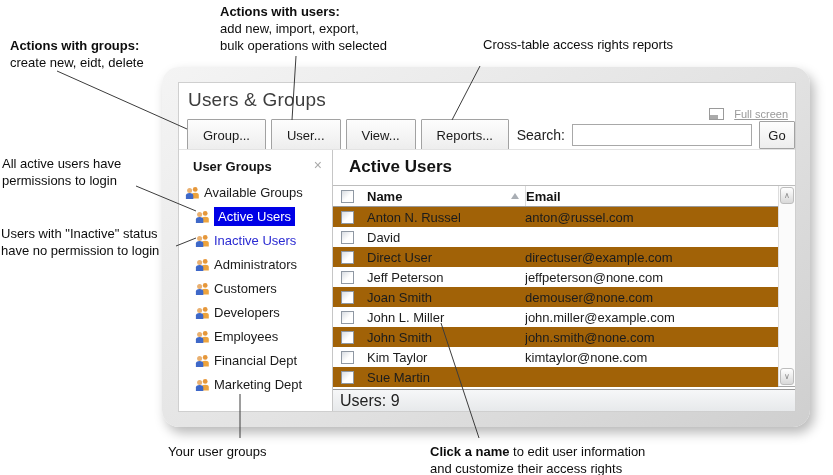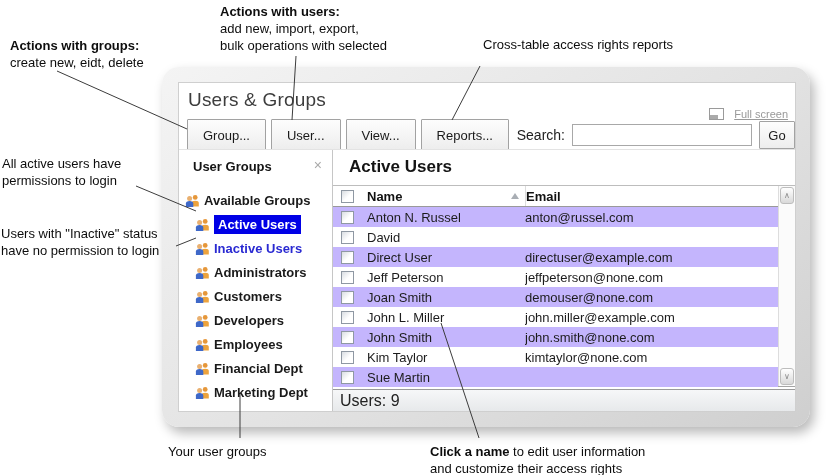--- a/index.html
+++ b/index.html
@@ -40,37 +40,37 @@
   }
   .search-label{margin-left:auto;font-size:14px;color:#222;padding-right:7px;}
   .search-input{width:172px;height:20px;border:1px solid #a8a8a8;font-size:13px;padding:0 3px;font-family:inherit;}
   .go-btn{height:28px;width:36px;margin-left:7px;margin-right:0;padding:0;justify-content:center;}
 
   
   .main{position:absolute;left:0;right:0;top:66px;bottom:0;border-top:1px solid #e3e3e3;display:flex;}
   .sidebar{width:153px;border-right:1px solid #c6c6c6;position:relative;background:#fff;}
   .sidebar-header{font-size:13px;font-weight:bold;color:#141414;padding:9px 8px 4px 14px;}
   .sidebar-close{position:absolute;right:10px;top:8px;color:#a9a9a9;font-size:14px;line-height:14px;cursor:pointer;}
-  .group-list{margin-top:10px;font-weight:bold;}
+  .group-list{margin-top:2px;}
   .g-item{height:24px;display:flex;align-items:center;cursor:pointer;}
   .g-item svg{flex:0 0 auto;margin-right:4px;}
   .g-item .lbl{font-size:13px;color:#1a1a1a;white-space:nowrap;}
   .g-item.lvl-0{padding-left:6px;}
   .g-item.lvl-1{padding-left:16px;}
   .g-item.st-selected .lbl{background:#0000e6;color:#fff;padding:2px 4px;}
   .g-item.st-link .lbl{color:#2a2ad2;}
 
   
   .rightpanel{flex:1;position:relative;background:#fff;}
   .panel-title{position:absolute;left:16px;top:7px;font-size:17px;font-weight:bold;color:#141414;}
   .tablewrap{position:absolute;left:0;right:0;top:35px;height:202px;
     border-top:1px solid #bdbdbd;border-bottom:1px solid #a5a5a5;box-sizing:border-box;}
   .thead{height:20px;display:flex;align-items:center;margin-right:17px;border-bottom:1px solid #9a9a9a;background:#fff;}
   .trow{height:20px;display:flex;align-items:center;margin-right:17px;font-size:13px;color:#1c1c1c;cursor:pointer;}
-  .trow.stripe{background:#c4b5fd;}
+  .trow.stripe{background:#a16207;}
   .c-check{flex:0 0 34px;display:flex;align-items:center;padding-left:8px;box-sizing:border-box;}
   .c-name{flex:0 0 158px;display:flex;align-items:center;white-space:nowrap;overflow:hidden;}
   .c-email{flex:1;white-space:nowrap;overflow:hidden;}
   .thead .c-name,.thead .c-email{font-weight:bold;font-size:13px;color:#111;}
   .thead .c-name{border-right:1px solid #ddd;height:20px;text-align:center;}
   .sort-asc{width:0;height:0;border-left:4px solid transparent;border-right:4px solid transparent;
     border-bottom:6px solid #a9aeb4;margin-left:auto;margin-right:6px;}
   .cbx{width:11px;height:11px;border:1px solid #8f98a3;background:linear-gradient(135deg,#d9dde2,#ffffff 55%);cursor:pointer;}
   
   .scrollbar{position:absolute;right:0;top:0;bottom:0;width:17px;background:#fbfbfb;border-left:1px solid #ddd;box-sizing:border-box;}

